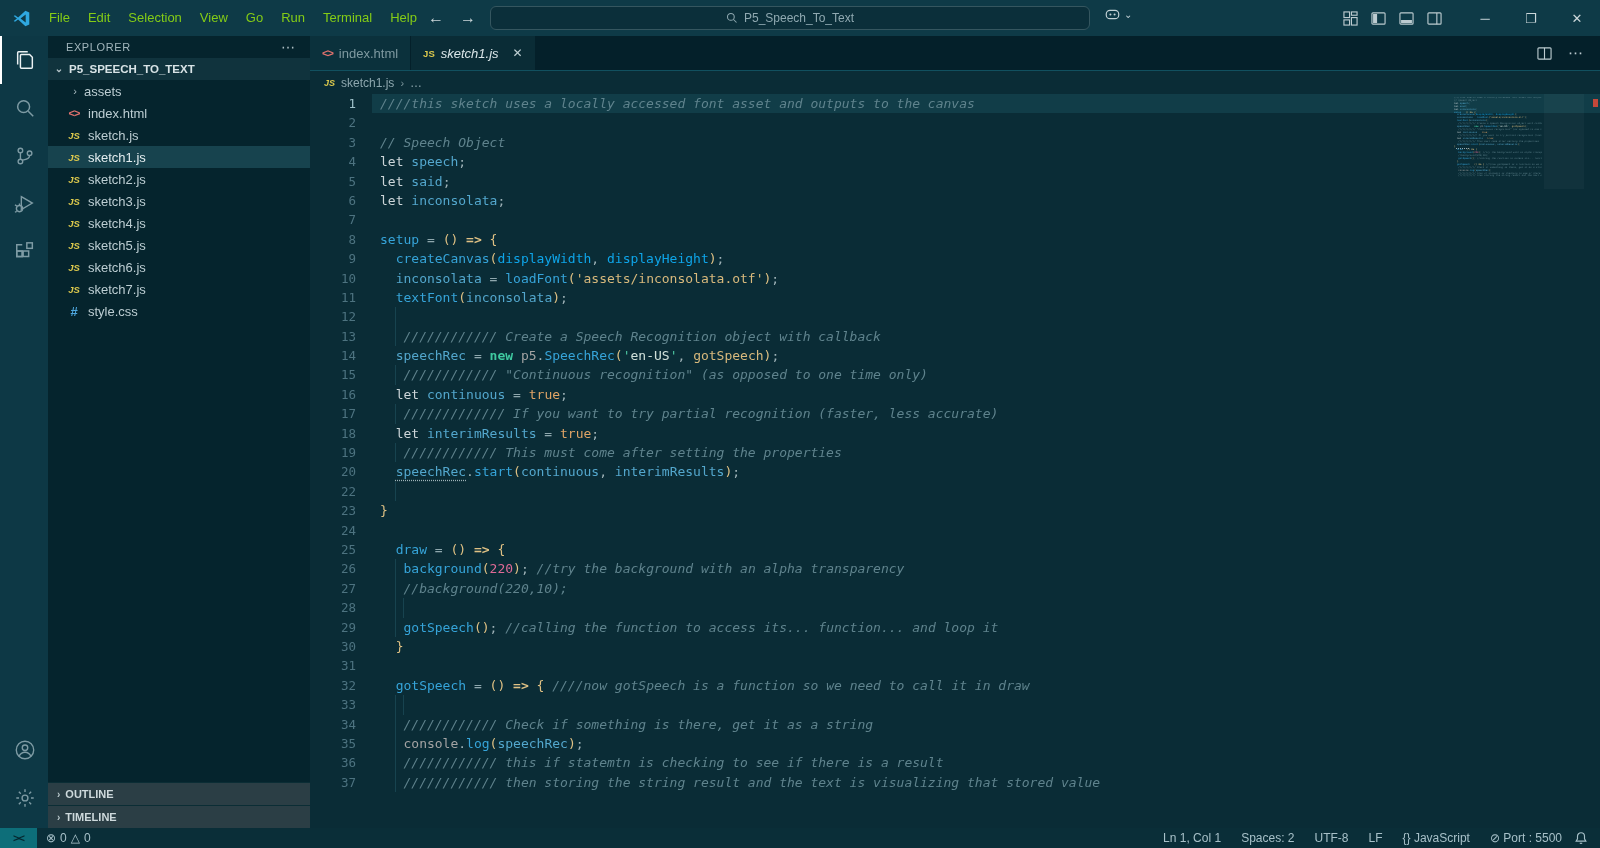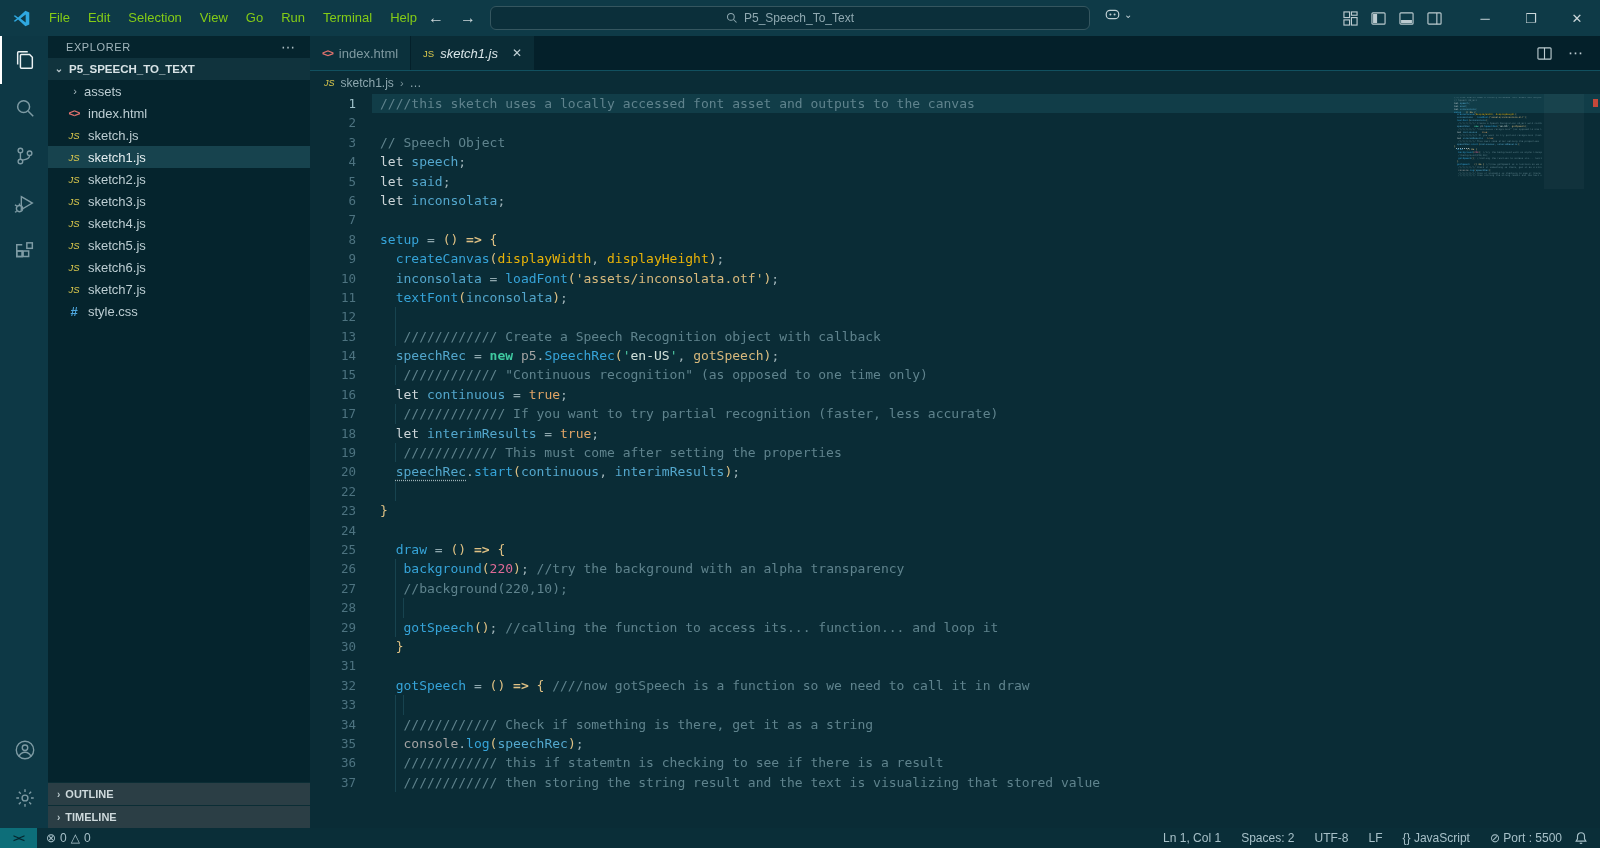--- a/index.html
+++ b/index.html
@@ -39,21 +39,21 @@
   .sidebar-header { height:22px; display:flex; align-items:center; padding:0 14px 0 18px; font-size:11px; letter-spacing:.6px; color:#a2b6bc; }
   .sidebar-header .dots { margin-left:auto; font-size:14px; color:#aebfc4; letter-spacing:1px; }
   .project-row { height:22px; background:#10333d; display:flex; align-items:center; gap:3px; padding-left:4px; font-size:11.5px; font-weight:bold; color:#d8e3e6; }
   .twisty { font-size:10px; color:#b9c8cc; width:14px; text-align:center; transform:translateY(-1px); }
   .file-tree { }
   .file-row { height:22px; display:flex; align-items:center; font-size:13px; color:#bccdd2; }
   .file-row .chev { width:14px; margin-left:20px; font-size:11px; color:#a8bac0; text-align:center; }
   .file-row .fi { width:16px; margin-left:18px; margin-right:6px; text-align:center; flex:none; }
   .file-row.folder .label { margin-left:2px; }
   .file-row.selected { background:#17434e; color:#e4eef0; }
-  .fi-js   { color:#dcc94d; font-weight:normal; font-size:9.5px; font-style:italic; }
+  .fi-js   { color:#dcc94d; font-weight:bold; font-size:9.5px; font-style:italic; }
   .fi-html { color:#e2726e; font-weight:bold; font-size:11px; letter-spacing:-1px; }
   .fi-css  { color:#4ea6dd; font-weight:bold; font-size:13px; }
   .bottom-sections { position:absolute; bottom:0; left:0; right:0; }
   .section-row { height:23px; background:#2b3e45; border-top:1px solid #0b2d35; display:flex; align-items:center; gap:5px; padding-left:9px; font-size:11px; font-weight:bold; color:#ced9dc; }
   .section-row .chev { font-size:10px; color:#b9c8cc; }
 
   
   .editor-group { position:absolute; left:310px; top:36px; right:0; bottom:20px; background:#0a2c36; }
   .tabbar { height:35px; background:#04202a; display:flex; align-items:stretch; border-bottom:1px solid #11505f; }
   .tab { display:flex; align-items:center; gap:6px; padding:0 12px; font-size:13px; }
@@ -68,24 +68,24 @@
   .bc-sep { font-size:11px; color:#7a949b; }
 
   
   .code-area { position:absolute; top:58px; left:0; right:0; bottom:0; overflow:hidden; font-family:"DejaVu Sans Mono", monospace; }
   .line { position:relative; height:19.4px; display:flex; white-space:pre; font-size:13px; line-height:19.4px; }
   .line.cur::before { content:''; position:absolute; left:62px; right:0; top:0; bottom:0; background:#113d48; }
   .gutter { position:relative; z-index:1; width:70px; flex:none; text-align:right; padding-right:24px; color:#4d7380; font-size:12.5px; }
   .line.cur .gutter { color:#9fc1ca; }
   .content { position:relative; z-index:1; flex:1; }
   .guide { position:absolute; top:0; bottom:0; width:1px; background:#17434f; }
-  .t-cmt{color:#5f838d;} .t-kw{color:#cdd6d9;font-weight:normal}
+  .t-cmt{color:#5f838d;font-style:italic} .t-kw{color:#cdd6d9;font-weight:normal}
   .t-kwg{color:#3fc9a0;font-weight:bold} .t-var{color:#53a7cd}
   .t-varh{color:#53a7cd;text-decoration:underline dotted #9fb3b8;text-underline-offset:3px}
-  .t-fn{color:#36a4d9} .t-param{color:#eab308}
+  .t-fn{color:#36a4d9} .t-param{color:#0ea5e9}
   .t-str{color:#d8b97c} .t-q{color:#4ec9a4} .t-sin{color:#cfe0da}
   .t-num{color:#df6a96} .t-bool{color:#dfa466}
   .t-brk{color:#dfc184} .t-arr{color:#dfc184;font-weight:bold}
   .t-op{color:#8fa8ae} .t-punc{color:#9fb3b8} .t-plain{color:#a3a3a3}
 
   
   .minimap { position:absolute; top:3px; right:58px; width:88px; bottom:0; overflow:hidden; opacity:.95; }
   .mm-line { white-space:pre; font-size:2.4px; line-height:2.9px; font-family:"DejaVu Sans Mono", monospace; }
   .overview-ruler { position:absolute; top:0; right:0; width:14px; bottom:0; }
   .ov-marker { position:absolute; top:5px; right:2px; width:5px; height:8px; background:#c4483a; }

